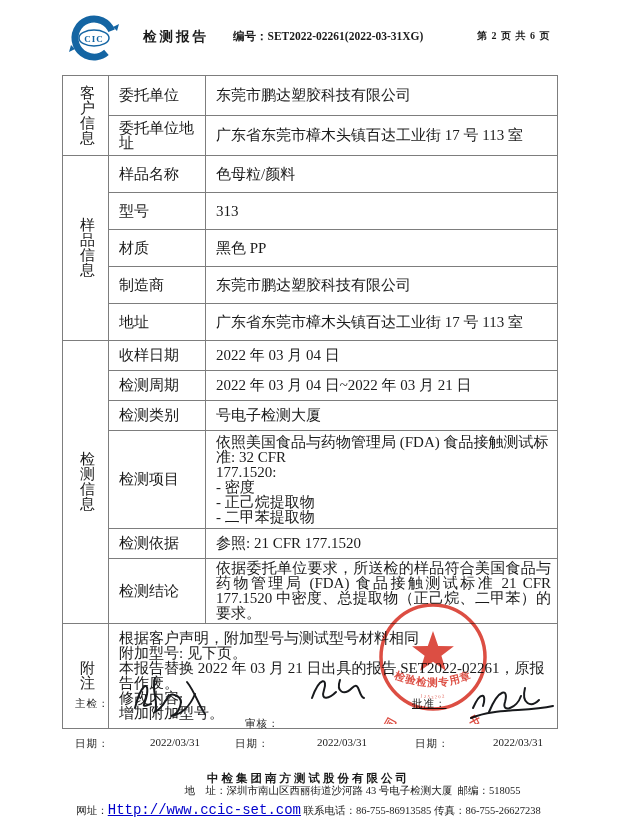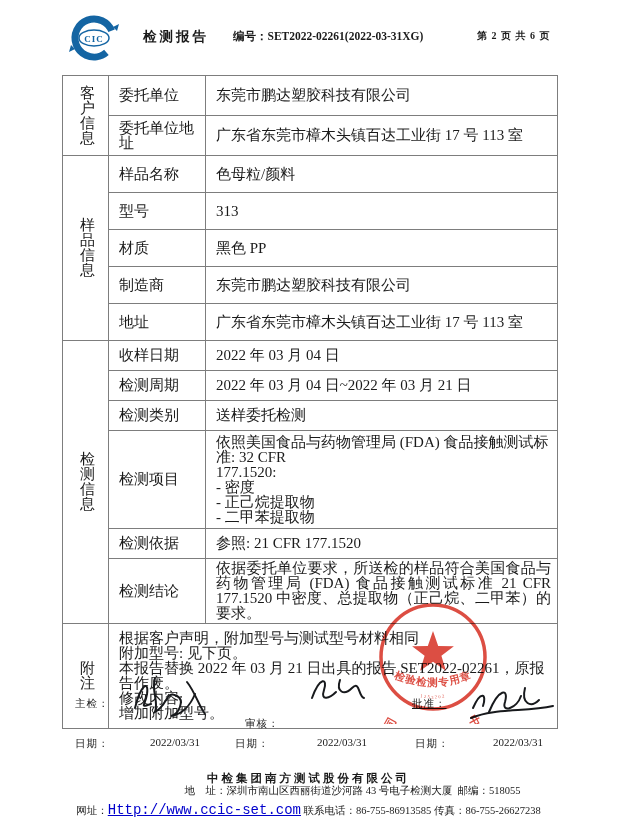--- a/index.html
+++ b/index.html
@@ -111,21 +111,21 @@
 信息</td>
         <td class="lbl r25">收样日期</td>
         <td class="r25">2022 年 03 月 04 日</td>
       </tr>
       <tr>
         <td class="lbl r25">检测周期</td>
         <td class="r25">2022 年 03 月 04 日~2022 年 03 月 21 日</td>
       </tr>
       <tr>
         <td class="lbl r25">检测类别</td>
-        <td class="r25">送样委托检测</td>
+        <td class="r25">号电子检测大厦</td>
       </tr>
       <tr>
         <td class="lbl r93">检测项目</td>
         <td class="r93 pre items">依照美国食品与药物管理局 (FDA) 食品接触测试标准: 32 CFR
 177.1520:
 -  密度
 -  正己烷提取物
 -  二甲苯提取物</td>
       </tr>
       <tr>

